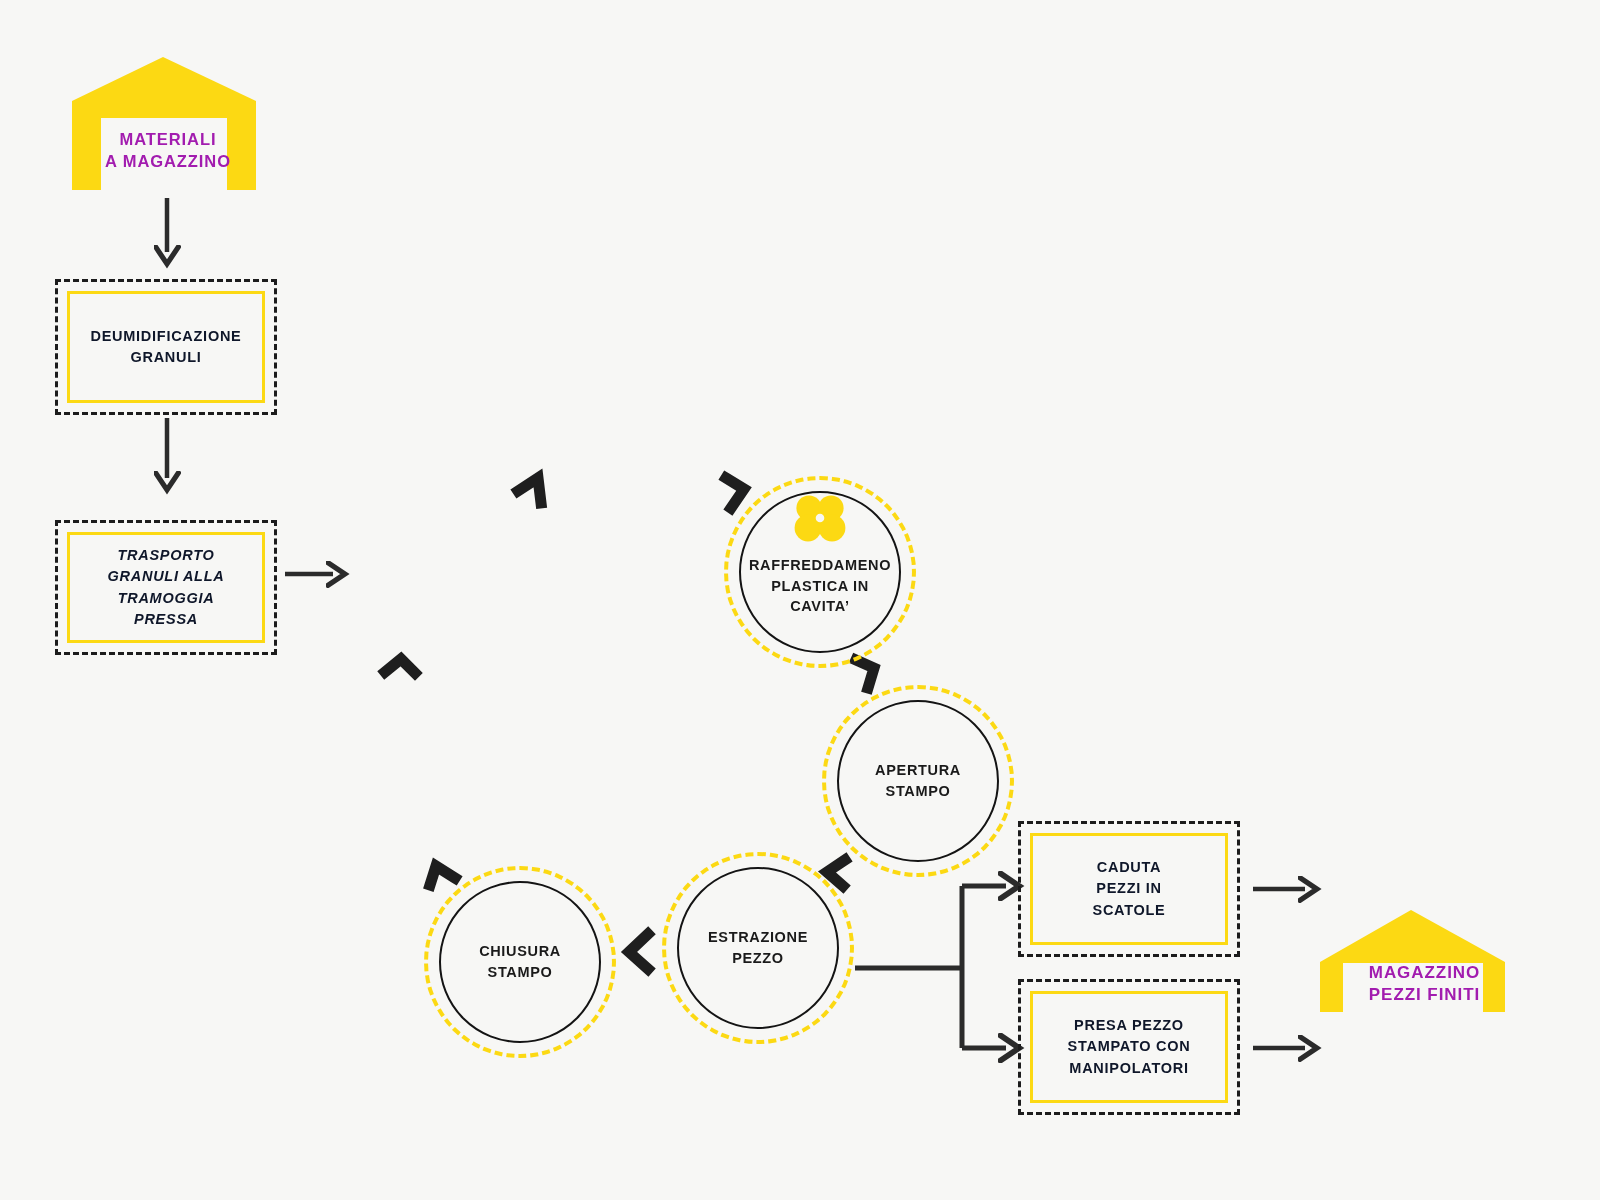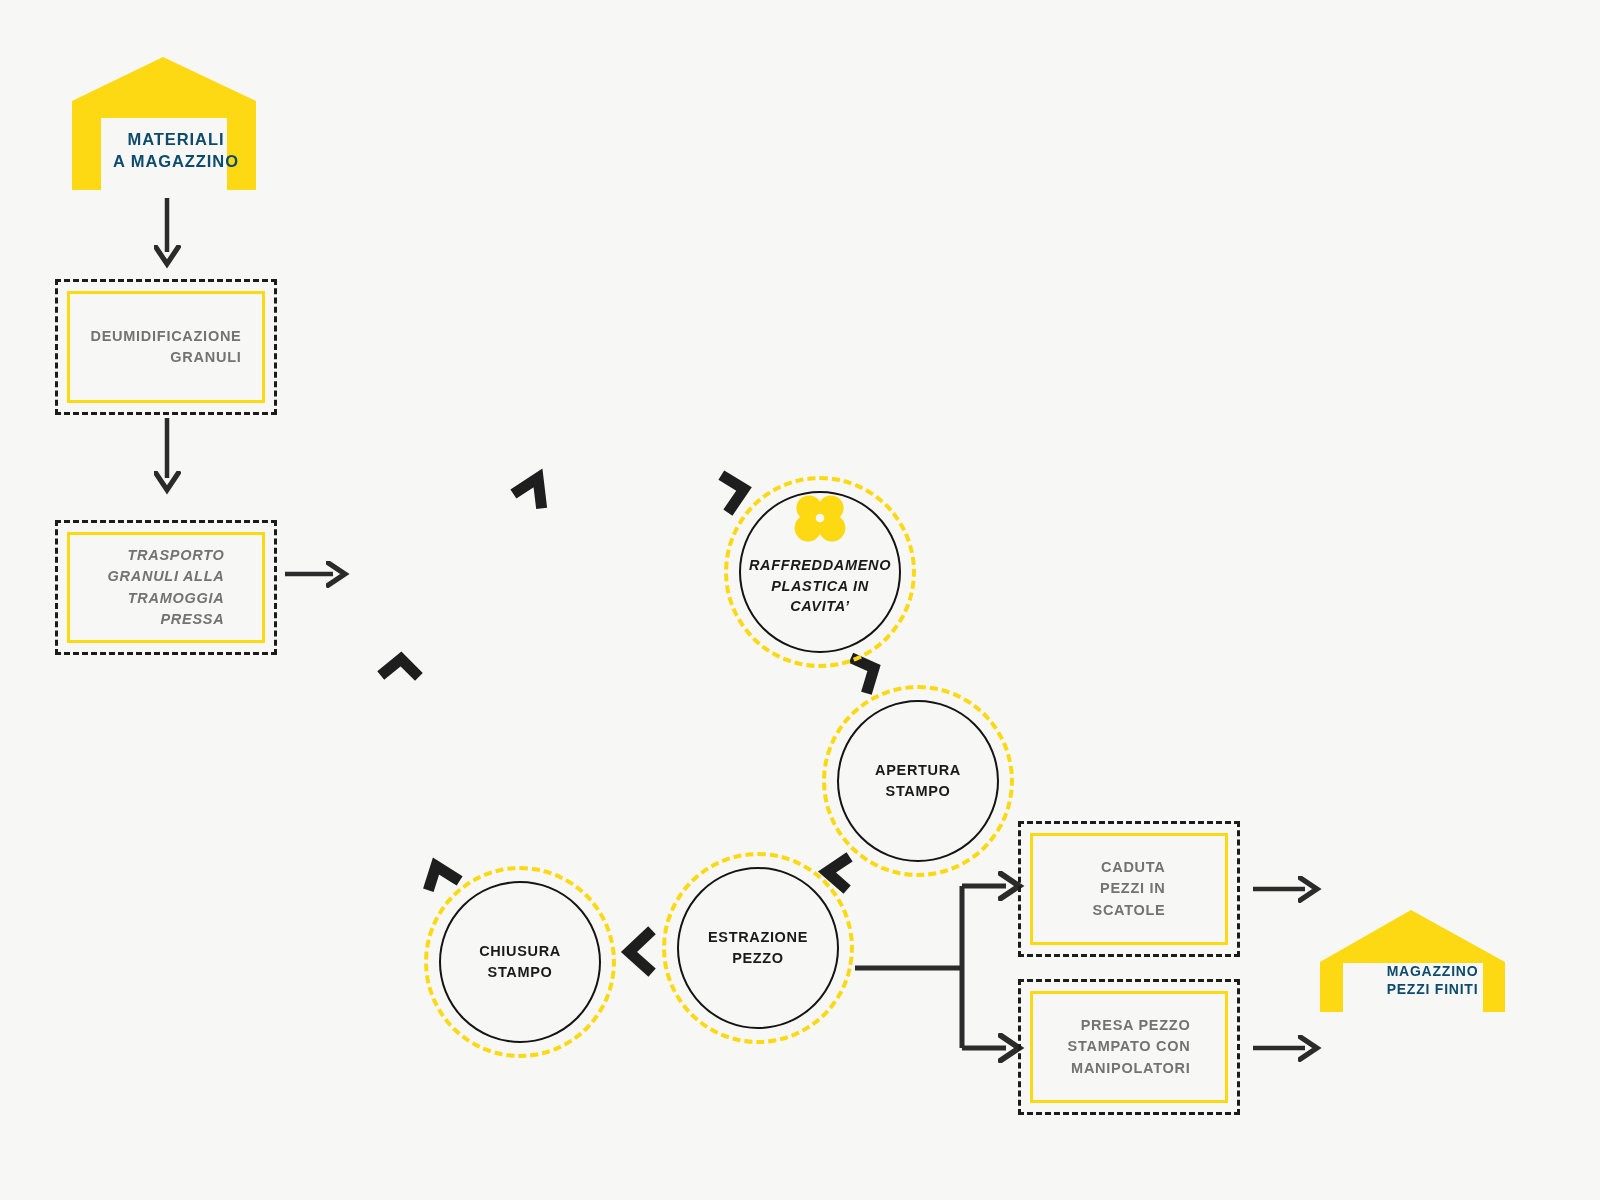--- a/index.html
+++ b/index.html
@@ -26,26 +26,26 @@
     width: 1600px;
     height: 1200px;
   }
 
   
   .warehouse {
     position: absolute;
   }
   .warehouse .wh-label {
     position: absolute;
-    left: 12px;
+    left: 4px;
     width: 100%;
     text-align: center;
     font-weight: bold;
     letter-spacing: 0.055em;
-    color: #0c4a6e;
+    color: #a21caf;
     line-height: 1.32;
     white-space: pre-line;
     pointer-events: none;
   }
 
   
   .procbox {
     position: absolute;
     border: 3px dashed #1c1c1c;
     box-sizing: border-box;
@@ -54,23 +54,23 @@
   .procbox .inner {
     position: absolute;
     left: 9px; top: 9px; right: 9px; bottom: 9px;
     border: 3px solid #fcd913;
     box-sizing: border-box;
     display: flex;
     align-items: center;
     justify-content: center;
   }
   .procbox .txt {
-    text-align: right;
+    text-align: center;
     font-weight: bold;
-    color: #737373;
+    color: #0f172a;
     letter-spacing: 0.05em;
     line-height: 1.45;
     white-space: pre-line;
   }
 
   
   .node {
     position: absolute;
     border-radius: 50%;
   }
@@ -166,21 +166,21 @@
       <circle cx="0" cy="0" r="4.3" fill="#f7f7f5"></circle>
     </g>
   </svg>
 
   <div class="warehouse" style="left:72px; top:57px; width:184px; height:133px;">
     <div class="wh-label" style="top:72px; font-size:16.5px;">MATERIALI
 A MAGAZZINO</div>
   </div>
 
   <div class="warehouse" style="left:1320px; top:910px; width:185px; height:102px;">
-    <div class="wh-label" style="top:52px; font-size:14px;padding-left:8px;">MAGAZZINO
+    <div class="wh-label" style="top:52px; font-size:17px;padding-left:8px;">MAGAZZINO
 PEZZI FINITI</div>
   </div>
 
   <div class="procbox" style="left:55px; top:279px; width:222px; height:136px;">
     <div class="inner">
       <div class="txt" style="font-size:14.5px;">DEUMIDIFICAZIONE
 GRANULI</div>
     </div>
   </div>
 
@@ -190,21 +190,21 @@
 GRANULI ALLA
 TRAMOGGIA
 PRESSA</div>
     </div>
   </div>
 
 
 
   <div class="node" style="left:724px; top:476px; width:192px; height:192px;">
     <div class="ring-dash"></div>
-    <div class="ring-solid" style="left:15px; top:15px; right:15px; bottom:15px;font-style:italic;">
+    <div class="ring-solid" style="left:15px; top:15px; right:15px; bottom:15px;">
       <div class="ntxt shifted" style="font-size:14.5px;">RAFFREDDAMENO
 PLASTICA IN
 CAVITA’</div>
     </div>
   </div>
 
   <div class="node" style="left:822px; top:685px; width:192px; height:192px;">
     <div class="ring-dash"></div>
     <div class="ring-solid" style="left:15px; top:15px; right:15px; bottom:15px;">
       <div class="ntxt" style="font-size:14.5px;">APERTURA

